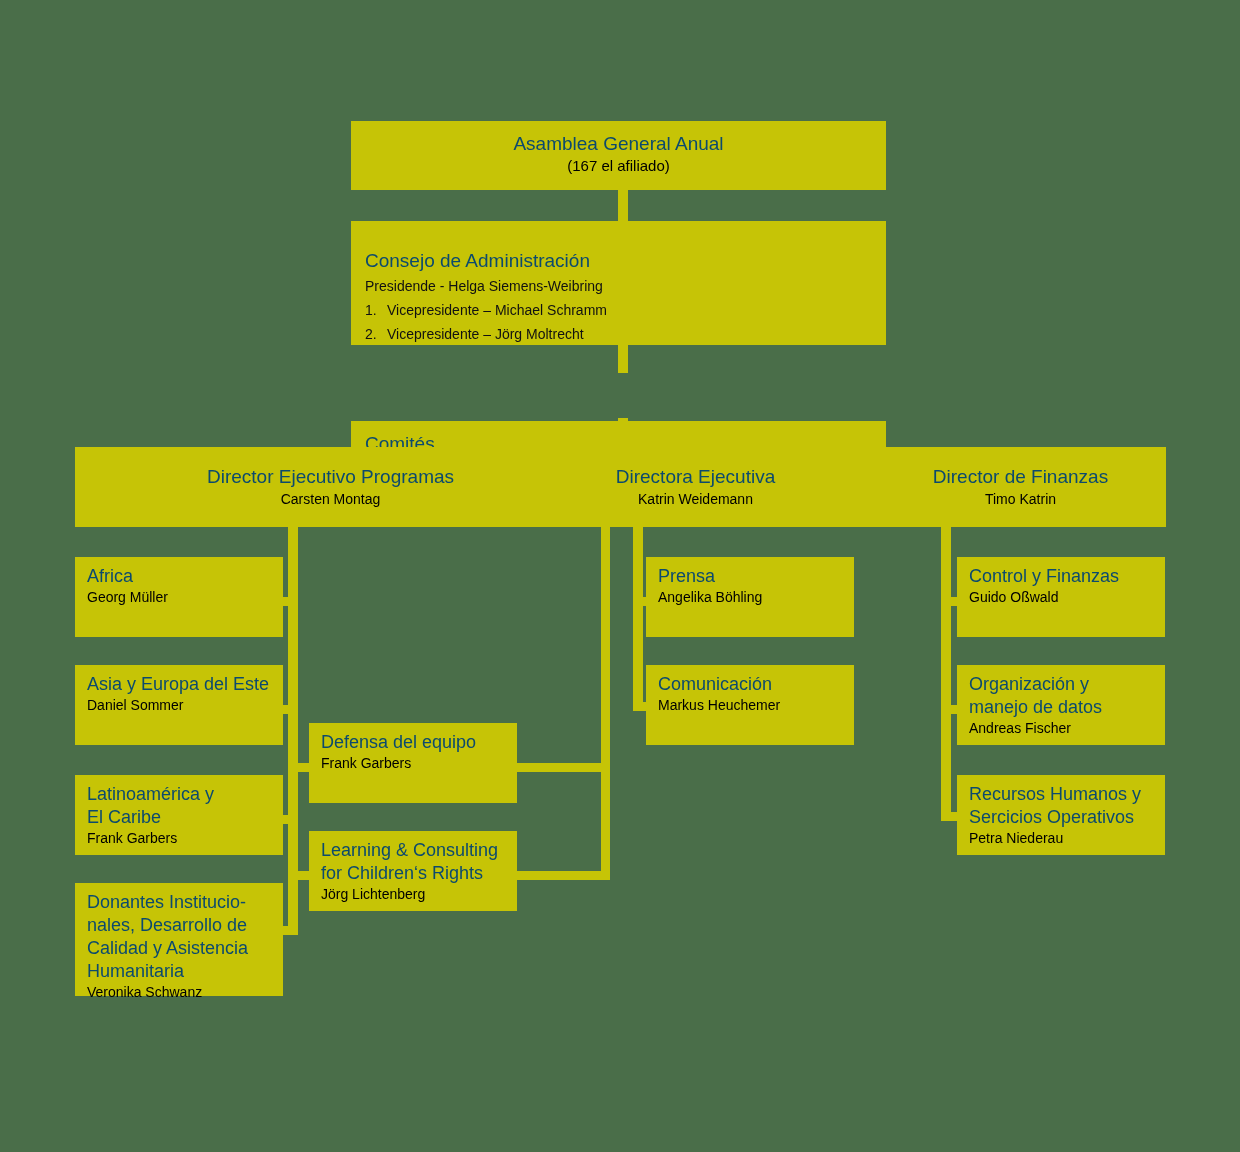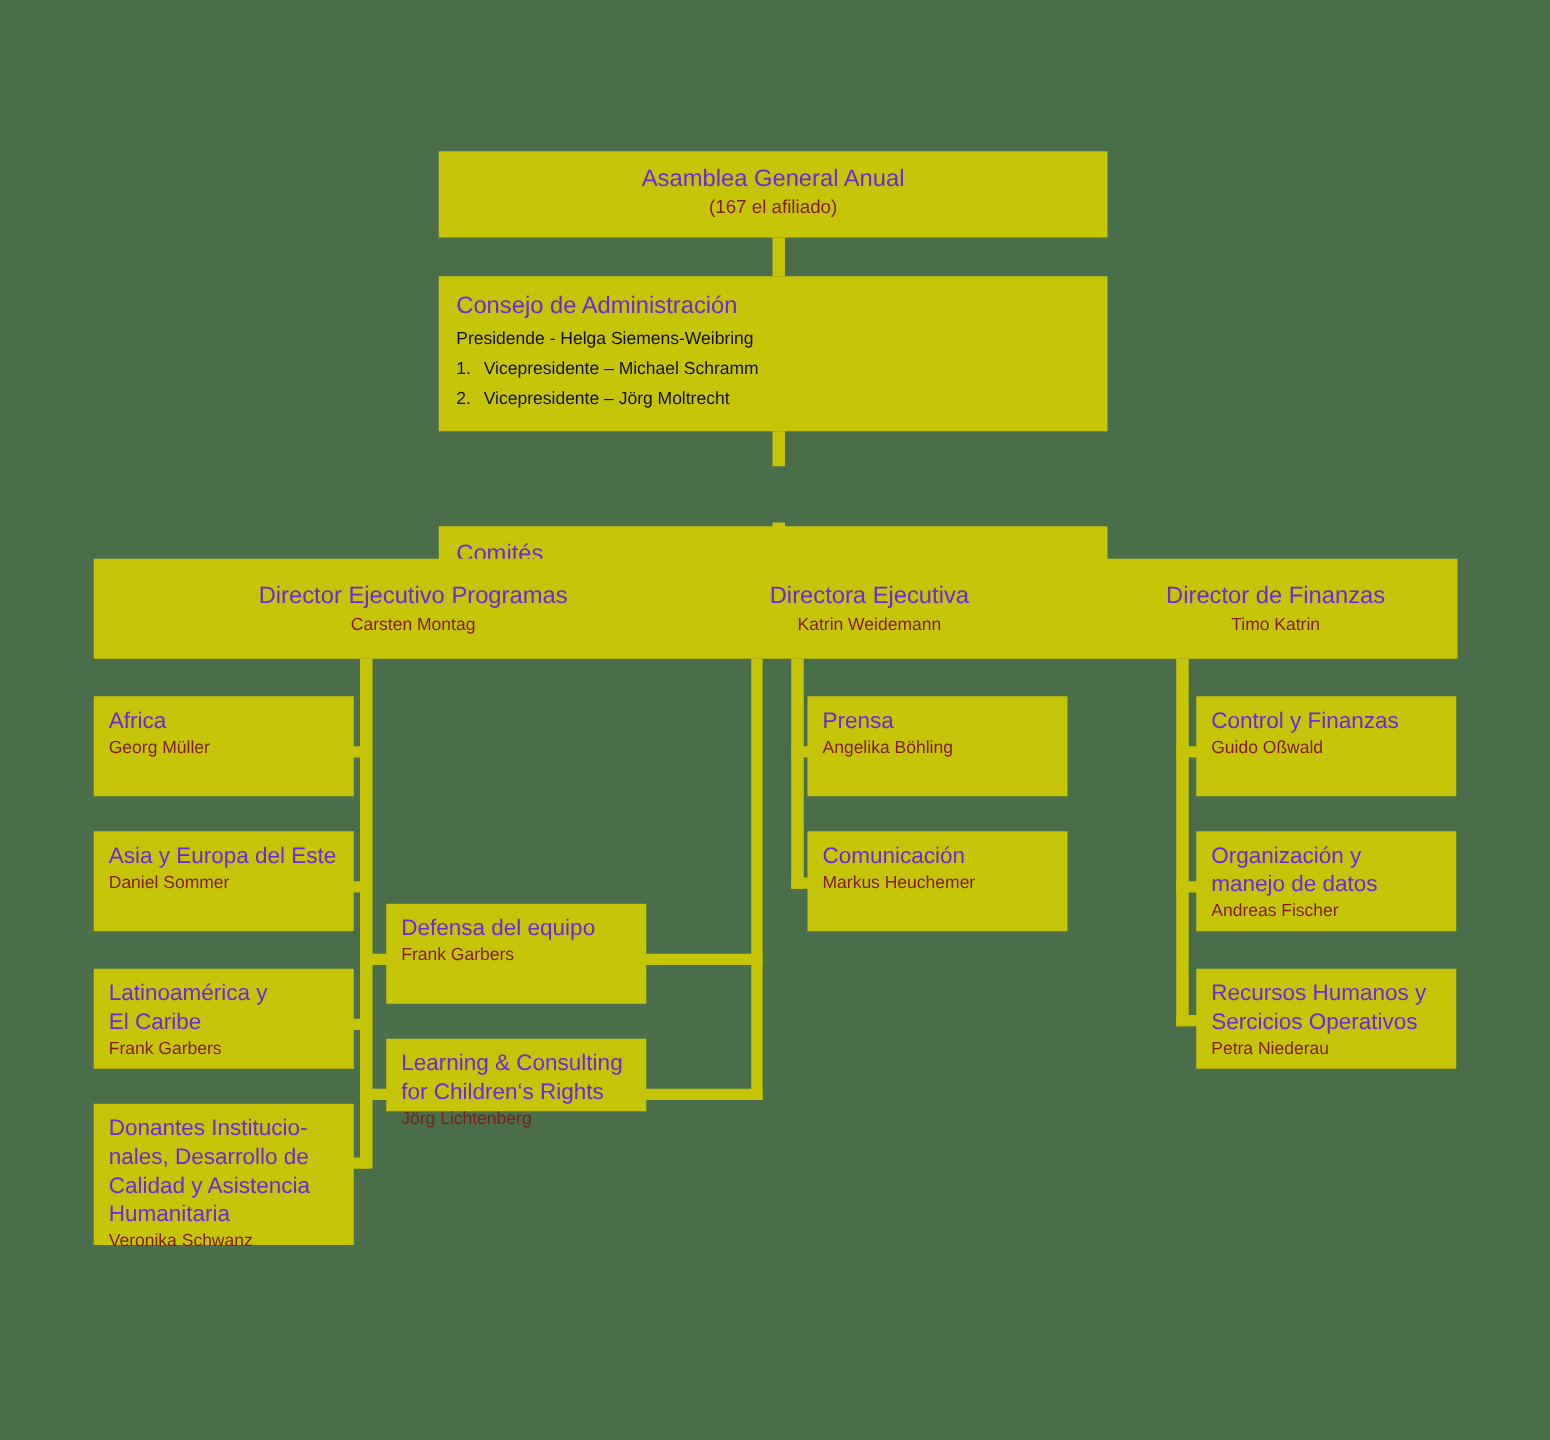--- a/index.html
+++ b/index.html
@@ -25,43 +25,43 @@
   .box {
     position: absolute;
     background: #c6c406;
     color: #111111;
     box-sizing: border-box;
     padding: 8px 12px;
   }
   .box .title {
     font-size: 18px;
     line-height: 23px;
-    color: #6d28d9;
+    color: #0c4a6e;
     white-space: pre-line;
   }
   .box .sub {
     font-size: 14px;
     line-height: 18px;
-    color: #7f1d1d;
+    color: #000000;
     white-space: pre-line;
   }
   
   .box.center { text-align: center; }
   .box.center .title { font-size: 19px; line-height: 25px; }
   .box.center .sub { font-size: 15px; line-height: 20px; }
 
   
   #box-asamblea {
     left: 351px; top: 121px; width: 535px; height: 69px;
     padding-top: 10px;
   }
   
   #box-consejo {
     left: 351px; top: 221px; width: 535px; height: 124px;
-    padding: 10px 14px;
+    padding: 26px 14px;
   }
   #box-consejo .title { font-size: 19px; line-height: 27px; }
   #box-consejo .line {
     font-size: 14px;
     line-height: 24px;
   }
   #box-consejo .num {
     display: inline-block;
     width: 22px;
   }
@@ -92,21 +92,21 @@
   
   .lbox { left: 75px; width: 208px; }
   #box-africa      { top: 557px; height: 80px; }
   #box-asia        { top: 665px; height: 80px; }
   #box-latino      { top: 775px; height: 80px; }
   #box-donantes    { top: 883px; height: 113px; }
 
   
   .mbox { left: 309px; width: 208px; }
   #box-defensa   { top: 723px; height: 80px; }
-  #box-learning  { top: 831px; height: 58px; }
+  #box-learning  { top: 831px; height: 80px; }
 
   
   .cbox { left: 646px; width: 208px; }
   #box-prensa        { top: 557px; height: 80px; }
   #box-comunicacion  { top: 665px; height: 80px; }
 
   
   .rbox { left: 957px; width: 208px; }
   #box-control   { top: 557px; height: 80px; }
   #box-organiz   { top: 665px; height: 80px; }

